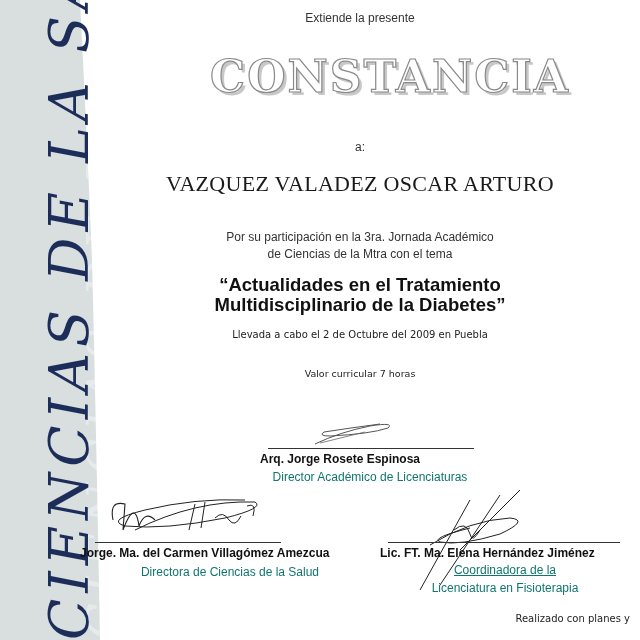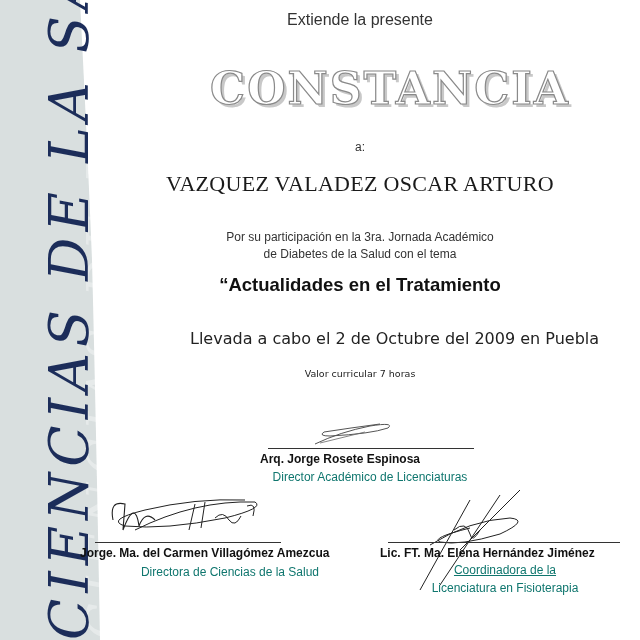--- a/index.html
+++ b/index.html
@@ -2,27 +2,27 @@
 <html><head>
   <meta charset="utf-8">
   <style>
     html, body { margin:0; padding:0; }
     body { width:640px; height:640px; overflow:hidden; background:#ffffff; position:relative; font-family:"Liberation Sans", sans-serif; color:#1a1a1a; }
     .band { position:absolute; left:0; top:0; width:120px; height:640px; }
     .band svg { position:absolute; left:0; top:0; }
     .vert { position:absolute; left:-250px; top:290px; width:640px; height:60px; transform:rotate(-90deg); transform-origin:center center; font-family:"DejaVu Serif", serif; font-style:italic; font-size:54px; letter-spacing:6px; color:#1c2d5a; white-space:nowrap; text-align:center; line-height:60px; }
     .ghost { position:absolute; left:-215px; top:290px; width:640px; height:60px; transform:rotate(-90deg); font-family:"DejaVu Serif", serif; font-style:italic; font-size:48px; letter-spacing:8px; color:rgba(255,255,255,0.35); white-space:nowrap; text-align:center; line-height:60px; }
     .c { position:absolute; text-align:center; white-space:nowrap; }
-    .extiende { left:230px; width:260px; top:11px; font-size:16px; color:#333; }
-    .constancia { left:200px; width:380px; top:52px; font-family:"DejaVu Serif", serif; font-weight:bold; font-size:44px; letter-spacing:2px; color:#ffffff; -webkit-text-stroke:1.2px #8a8a8a; text-shadow:3px 3px 0 #c8c8c8; line-height:50px;margin-top:12px; }
+    .extiende { left:230px; width:260px; top:11px; font-size:12px; color:#333; }
+    .constancia { left:200px; width:380px; top:52px; font-family:"DejaVu Serif", serif; font-weight:bold; font-size:44px; letter-spacing:2px; color:#ffffff; -webkit-text-stroke:1.2px #8a8a8a; text-shadow:3px 3px 0 #c8c8c8; line-height:50px; }
     .a { left:330px; width:60px; top:140px; font-size:12px; color:#333; }
     .name { left:150px; width:420px; top:171px; font-family:"Liberation Serif", serif; font-size:22px; color:#1a1a1a; letter-spacing:0.3px; }
     .por { left:200px; width:320px; top:229px; font-size:12px; line-height:17px; color:#333; }
     .tema { left:170px; width:380px; top:275px; font-weight:bold; font-size:18.5px; line-height:20px; color:#111; }
-    .llevada { left:190px; width:340px; top:329px; font-family:"DejaVu Sans", sans-serif; font-size:16px; color:#222; }
+    .llevada { left:190px; width:340px; top:329px; font-family:"DejaVu Sans", sans-serif; font-size:10px; color:#222; }
     .valor { left:280px; width:160px; top:368px; font-family:"DejaVu Sans", sans-serif; font-size:9.5px; color:#222; }
     .line { position:absolute; height:1px; background:#333; }
     .sig-name { position:absolute; text-align:left; font-weight:bold; font-size:12px; color:#111; white-space:nowrap; }
     .sig-role { position:absolute; text-align:center; font-size:12px; color:#0f766e; white-space:nowrap; line-height:18px; }
     .realizado { position:absolute; left:470px; width:160px; top:612px; text-align:right; font-family:"DejaVu Sans", sans-serif; font-size:10px; line-height:14px; color:#222; }
     .sig svg { position:absolute; }
   </style>
 </head>
 <body>
 
@@ -35,24 +35,25 @@
 </div>
 
 <div class="c extiende">Extiende la presente</div>
 <div class="c constancia">CONSTANCIA</div>
 <div class="c a">a:</div>
 
 <div class="c name">VAZQUEZ VALADEZ OSCAR ARTURO</div>
 
 <div class="c por">
   <div>Por su participación en la 3ra. Jornada Académico</div>
-  <div>de Diabetes de la Salud con el tema</div>
+  <div>de Ciencias de la Mtra con el tema</div>
 </div>
 <div class="c tema">
   <div>“Actualidades en el Tratamiento</div>
+  <div>Multidisciplinario de la Diabetes”</div>
 </div>
 <div class="c llevada">Llevada a cabo el 2 de Octubre del 2009 en Puebla</div>
 <div class="c valor">Valor curricular 7 horas</div>
 
 <div class="sig">
   <svg style="left:310px;top:418px" width="90" height="30" viewBox="0 0 90 30">
     <path d="M5,26 Q30,14 60,8 Q85,4 78,10 Q60,16 20,18 Q8,18 14,14 Q40,10 70,6" fill="none" stroke="#555" stroke-width="1"></path>
     <path d="M10,25 L55,14" fill="none" stroke="#666" stroke-width="0.8"></path>
   </svg>
   <div class="line" style="left:268px;top:448px;width:206px;"></div>
@@ -77,13 +78,14 @@
     <path d="M20,55 Q60,30 100,28 Q120,30 90,44 Q50,56 30,52 Q20,48 60,38" fill="none" stroke="#222" stroke-width="1"></path>
     <path d="M44,40 Q56,30 60,44 Q62,54 70,40" fill="none" stroke="#222" stroke-width="1"></path>
   </svg>
   <div class="line" style="left:388px;top:542px;width:232px;"></div>
   <div class="sig-name" style="left:380px;width:250px;top:546px;">Lic. FT. Ma. Elena Hernández Jiménez</div>
   <div class="sig-role" style="left:400px;width:210px;top:561px;text-decoration:underline;">Coordinadora de la</div>
   <div class="sig-role" style="left:400px;width:210px;top:579px;">Licenciatura en Fisioterapia</div>
 </div>
 
 <div class="realizado">
+  <div>Realizado con planes y</div>
 </div>
 
 </body></html>

